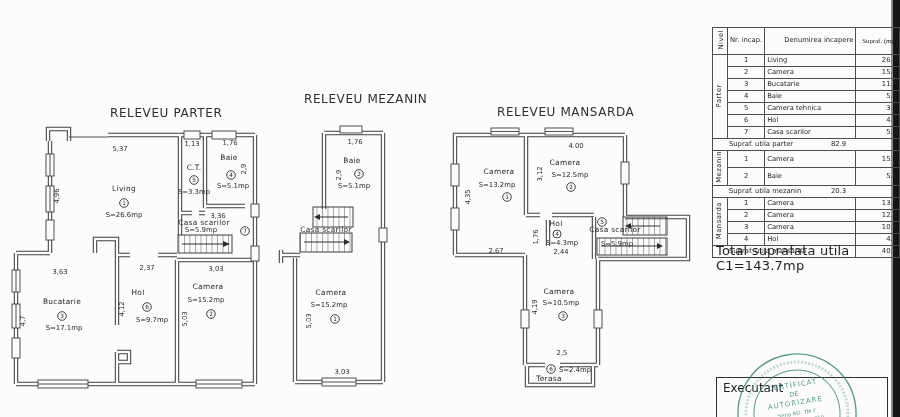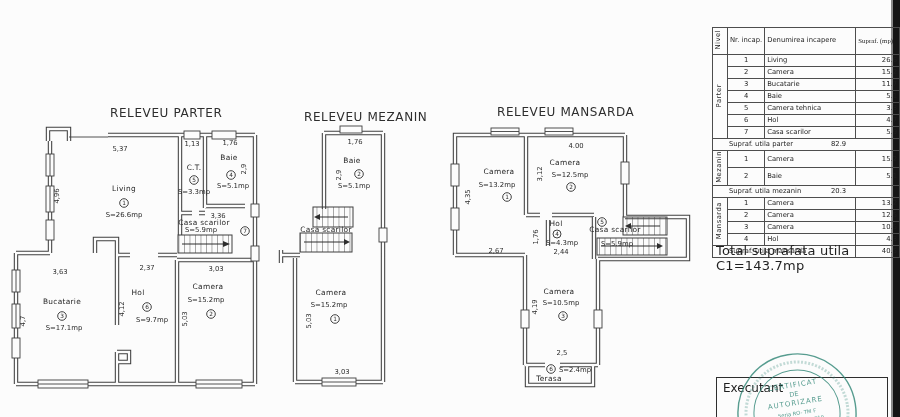--- a/index.html
+++ b/index.html
@@ -19,21 +19,21 @@
   .room{font-size:7.4px;fill:#262626;letter-spacing:.3px;}
   .area{font-size:6.9px;fill:#262626;}
   .circ{stroke:#2c2c2c;stroke-width:.9;fill:none;}
   .cnum{font-size:5.8px;fill:#2c2c2c;text-anchor:middle;}
   .mid{text-anchor:middle;}
   
   .tbl-wrap{position:absolute;left:712px;top:27px;}
   table.tbl{border-collapse:collapse;font-size:6.8px;color:#1f1f1f;table-layout:fixed;}
   table.tbl td,table.tbl th{border:1px solid #4d4d4d;padding:0 2px;height:11px;line-height:1.05;
        font-weight:normal;overflow:hidden;white-space:nowrap;}
-  table.tbl th{height:26px;text-align:left;margin-left:40px;}
+  table.tbl th{height:26px;text-align:right;margin-left:40px;}
   .c-niv{width:11px;padding:0;}
   .c-nr{width:28px;}
   .c-den{width:92px;}
   .c-sup{width:40px;font-family:Liberation Serif, serif;}
   .vert{writing-mode:vertical-rl;transform:rotate(180deg);display:inline-block;
         font-size:6.8px;letter-spacing:.5px;margin:0 auto;}
   td.cen{text-align:center;}
   td.num{text-align:right;}
   tr.sub td{position:relative;}
   .sl{margin-left:14px;}
@@ -45,21 +45,21 @@
   .stamp{position:absolute;left:722px;top:341px;width:152px;height:76px;opacity:.8;}
   .stamp text{fill:#2e8575;}
   .stamp .ring{stroke:#2e8575;fill:none;}
 </style>
 </head>
 <body>
 
 <div class="edge-strip"></div>
 
 <div class="plan-title" style="left:110px;top:106px;">RELEVEU PARTER</div>
-<div class="plan-title" style="left:304px;top:110px;">RELEVEU MEZANIN</div>
+<div class="plan-title" style="left:304px;top:92px;">RELEVEU MEZANIN</div>
 <div class="plan-title" style="left:497px;top:105px;">RELEVEU MANSARDA</div>
 
 <svg style="left:8px;top:124px;" width="262" height="272" viewBox="0 0 262 272">
   <defs>
     <pattern id="ptA" width="5.5" height="20" patternUnits="userSpaceOnUse">
       <line x1="0" y1="0" x2="0" y2="20" stroke="#3f3f3f" stroke-width="0.9"></line>
     </pattern>
   </defs>
   <g>
     <path class="wallO" d="M40,17 L40,5 L61,5 L61,17 M42,17 L42,129 M42,129 L8,129 M8,129 L8,260 M8,260 L247,260 M87,129 L87,115 L109,115 L109,129 M109,129 L109,201 M109,228 L109,260 M109,228 L121,228 L121,238 L109,238 M100,11 L247,11 M247,11 L247,260 M172,11 L172,111 M197,11 L197,84 M172,89 L184,89 M191,89 L197,89 M197,82 L237,82 M169,136 L247,136 M169,136 L169,260 M109,131 L122,131 M150,131 L169,131"></path>

